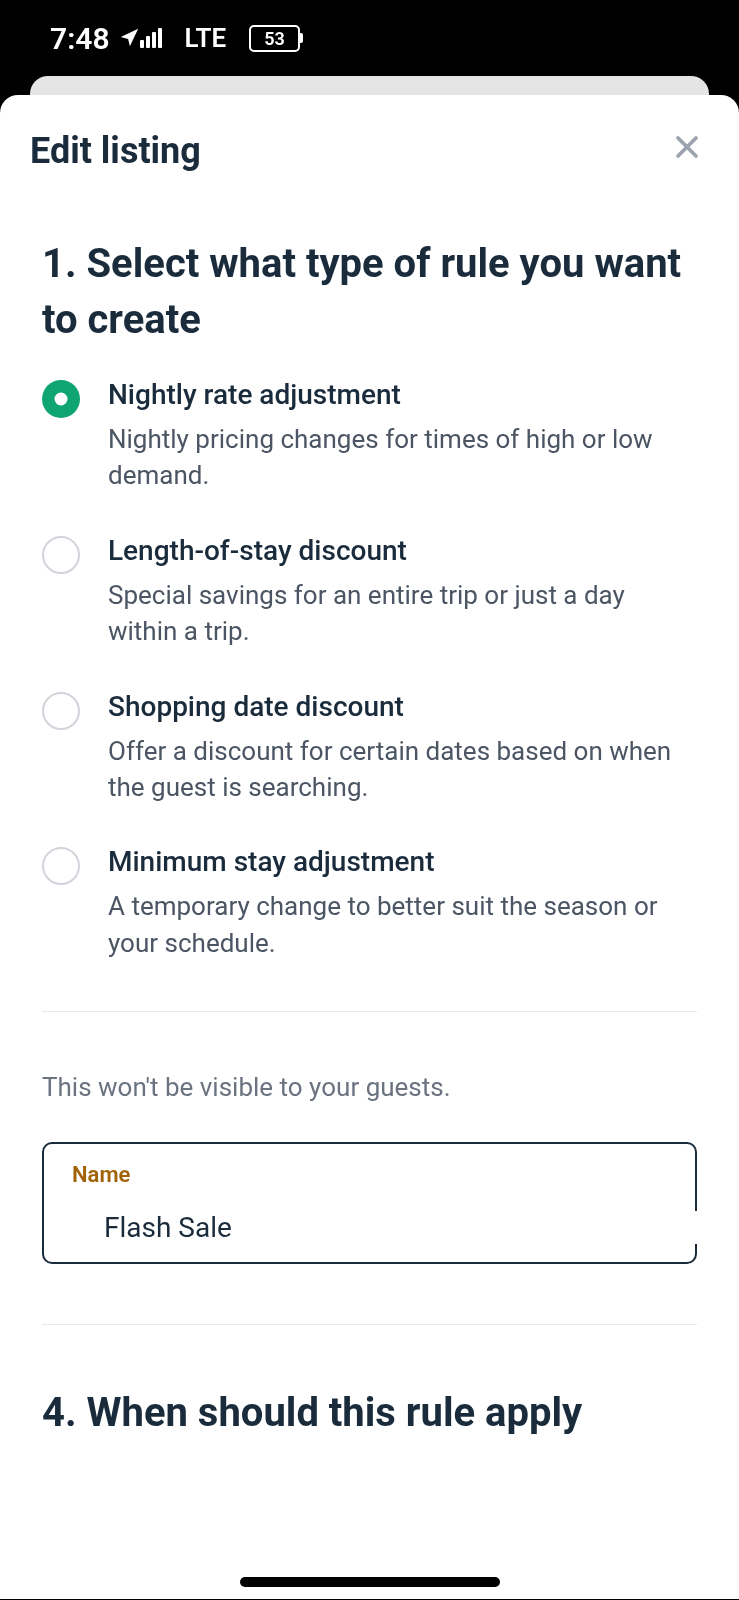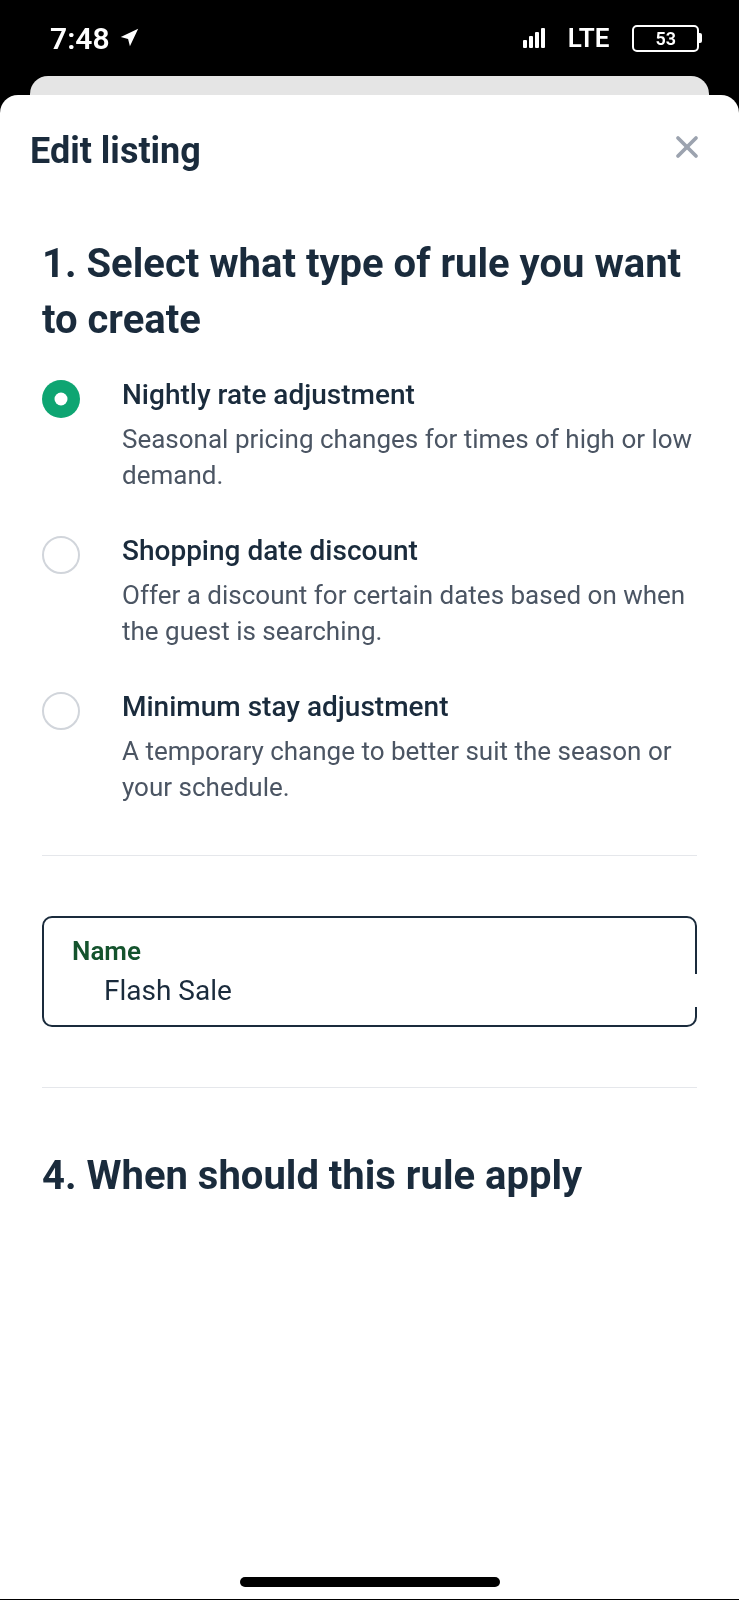--- a/index.html
+++ b/index.html
@@ -13,21 +13,20 @@
       background: #000;
       width: 739px;
       height: 1600px;
       overflow: hidden;
     }
     
     .status-bar {
       height: 76px;
       background: #000;
       display: flex;
-      justify-content: space-between;
       align-items: center;
       padding: 0 40px 0 50px;
       color: #fff;
     }
     
     .status-left {
       display: flex;
       align-items: center;
       gap: 8px;
       font-size: 30px;
@@ -58,21 +57,21 @@
     .signal-bars span:nth-child(1) { height: 8px; }
     .signal-bars span:nth-child(2) { height: 12px; }
     .signal-bars span:nth-child(3) { height: 16px; }
     .signal-bars span:nth-child(4) { height: 20px; }
     
     .battery {
       display: flex;
       align-items: center;
       border: 2px solid #fff;
       border-radius: 5px;
-      padding: 1px 21px;
+      padding: 1px 13px;
       font-size: 18px;
       position: relative;
     }
     
     .battery::after {
       content: '';
       position: absolute;
       right: -5px;
       top: 50%;
       transform: translateY(-50%);
@@ -139,21 +138,21 @@
     
     .radio-group {
       display: flex;
       flex-direction: column;
       gap: 40px;
       margin-bottom: 50px;
     }
     
     .radio-option {
       display: flex;
-      gap: 42px;
+      gap: 28px;
       cursor: pointer;
     }
     
     .radio-circle {
       flex-shrink: 0;
       width: 38px;
       height: 38px;
       border: 2px solid #d1d5db;
       border-radius: 50%;
       margin-top: 2px;
@@ -201,24 +200,24 @@
     }
     
     .input-group {
       border: 2px solid #1a2b3c;
       border-radius: 10px;
       padding: 18px 28px;
       margin-bottom: 60px;
     }
     
     .input-label {
-      font-size: 26px;
+      font-size: 22px;
       font-weight: 600;
-      color: #14532d;
-      margin-bottom: 8px;
+      color: #a16207;
+      margin-bottom: 24px;
     }
     
     .input-field {
       font-size: 28px;
       color: #1a2b3c;
       border: none;
       outline: none;
       width: 100%;
       font-family: inherit;
       margin-left: 32px;
@@ -280,44 +279,52 @@
   </div>
 
   <div class="content">
     <h2 class="section-title">1. Select what type of rule you want to create</h2>
 
     <div class="radio-group">
       <div class="radio-option">
         <div class="radio-circle selected"></div>
         <div class="radio-content">
           <div class="radio-label">Nightly rate adjustment</div>
-          <div class="radio-description">Seasonal pricing changes for times of high or low demand.</div>
+          <div class="radio-description">Nightly pricing changes for times of high or low demand.</div>
         </div>
       </div>
 
+      <div class="radio-option">
+        <div class="radio-circle"></div>
+        <div class="radio-content">
+          <div class="radio-label">Length-of-stay discount</div>
+          <div class="radio-description">Special savings for an entire trip or just a day within a trip.</div>
+        </div>
+      </div>
 
       <div class="radio-option">
         <div class="radio-circle"></div>
         <div class="radio-content">
           <div class="radio-label">Shopping date discount</div>
           <div class="radio-description">Offer a discount for certain dates based on when the guest is searching.</div>
         </div>
       </div>
 
       <div class="radio-option">
         <div class="radio-circle"></div>
         <div class="radio-content">
           <div class="radio-label">Minimum stay adjustment</div>
           <div class="radio-description">A temporary change to better suit the season or your schedule.</div>
         </div>
       </div>
     </div>
 
     <div class="divider"></div>
 
+    <p class="section-subtitle">This won't be visible to your guests.</p>
 
     <div class="input-group">
       <div class="input-label">Name</div>
       <input class="input-field" type="text" value="Flash Sale" style="">
     </div>
 
     <div class="divider"></div>
 
     <h2 class="section-title">4. When should this rule apply</h2>
   </div>

